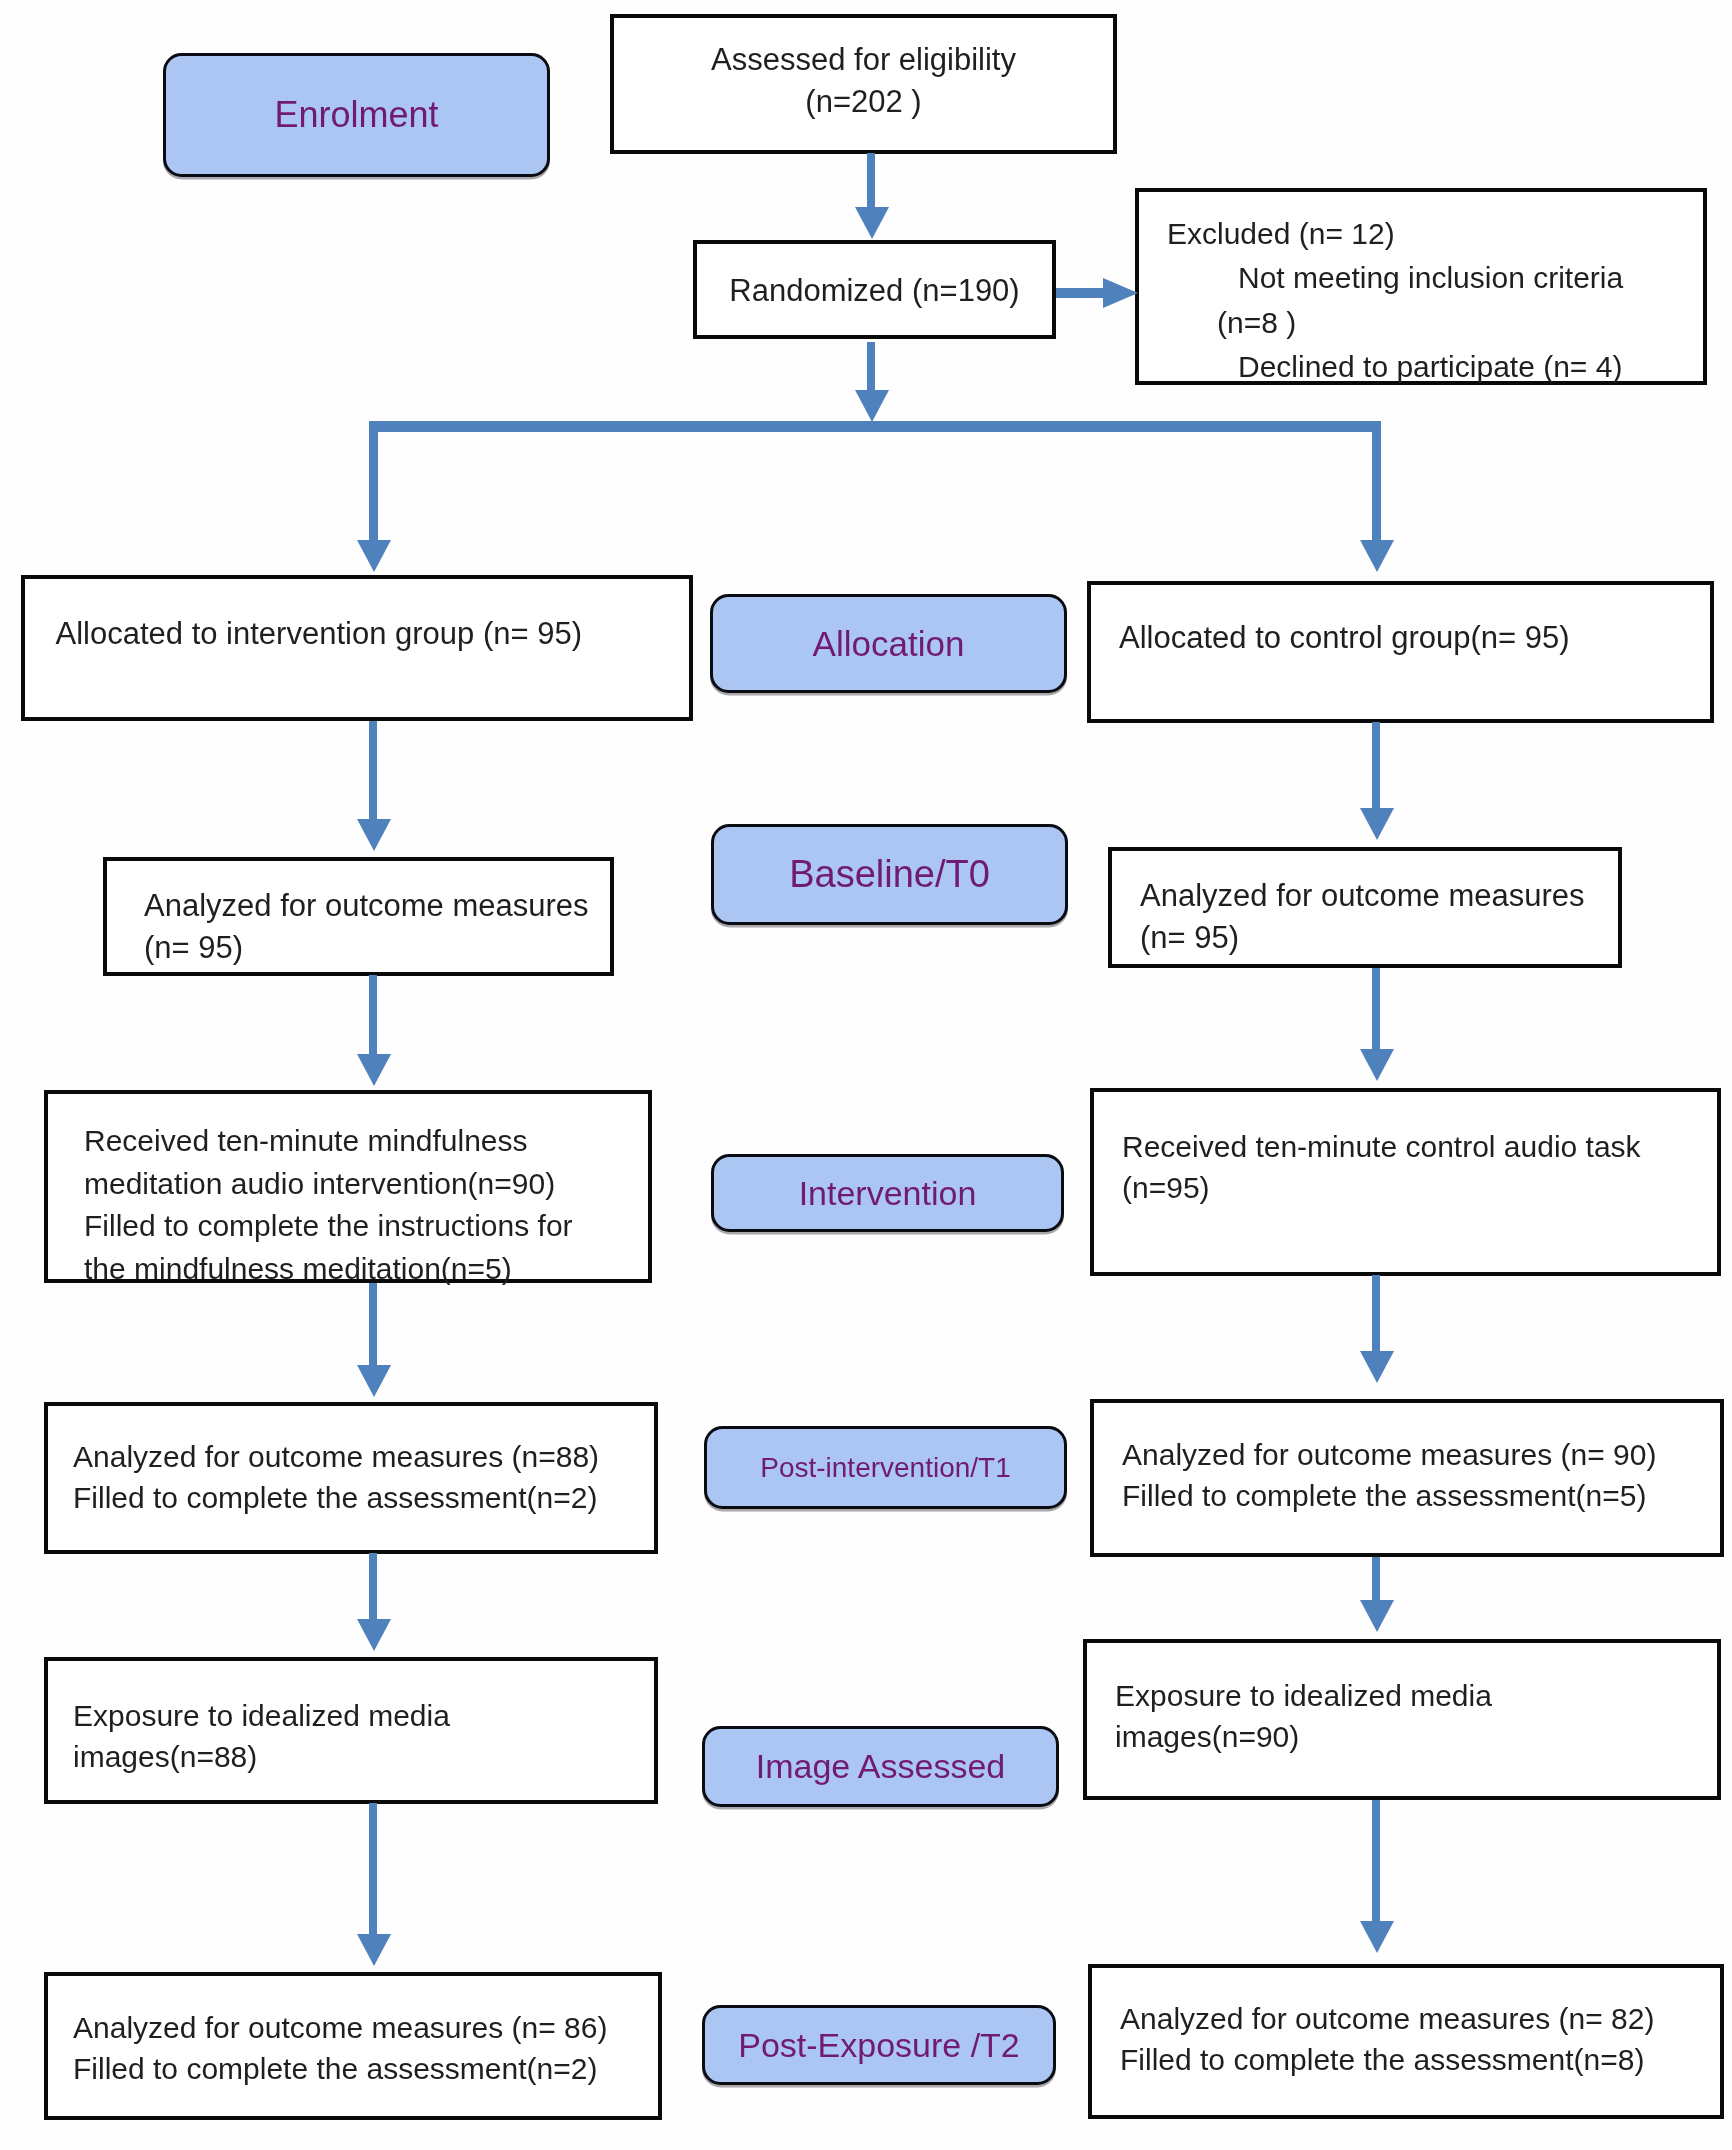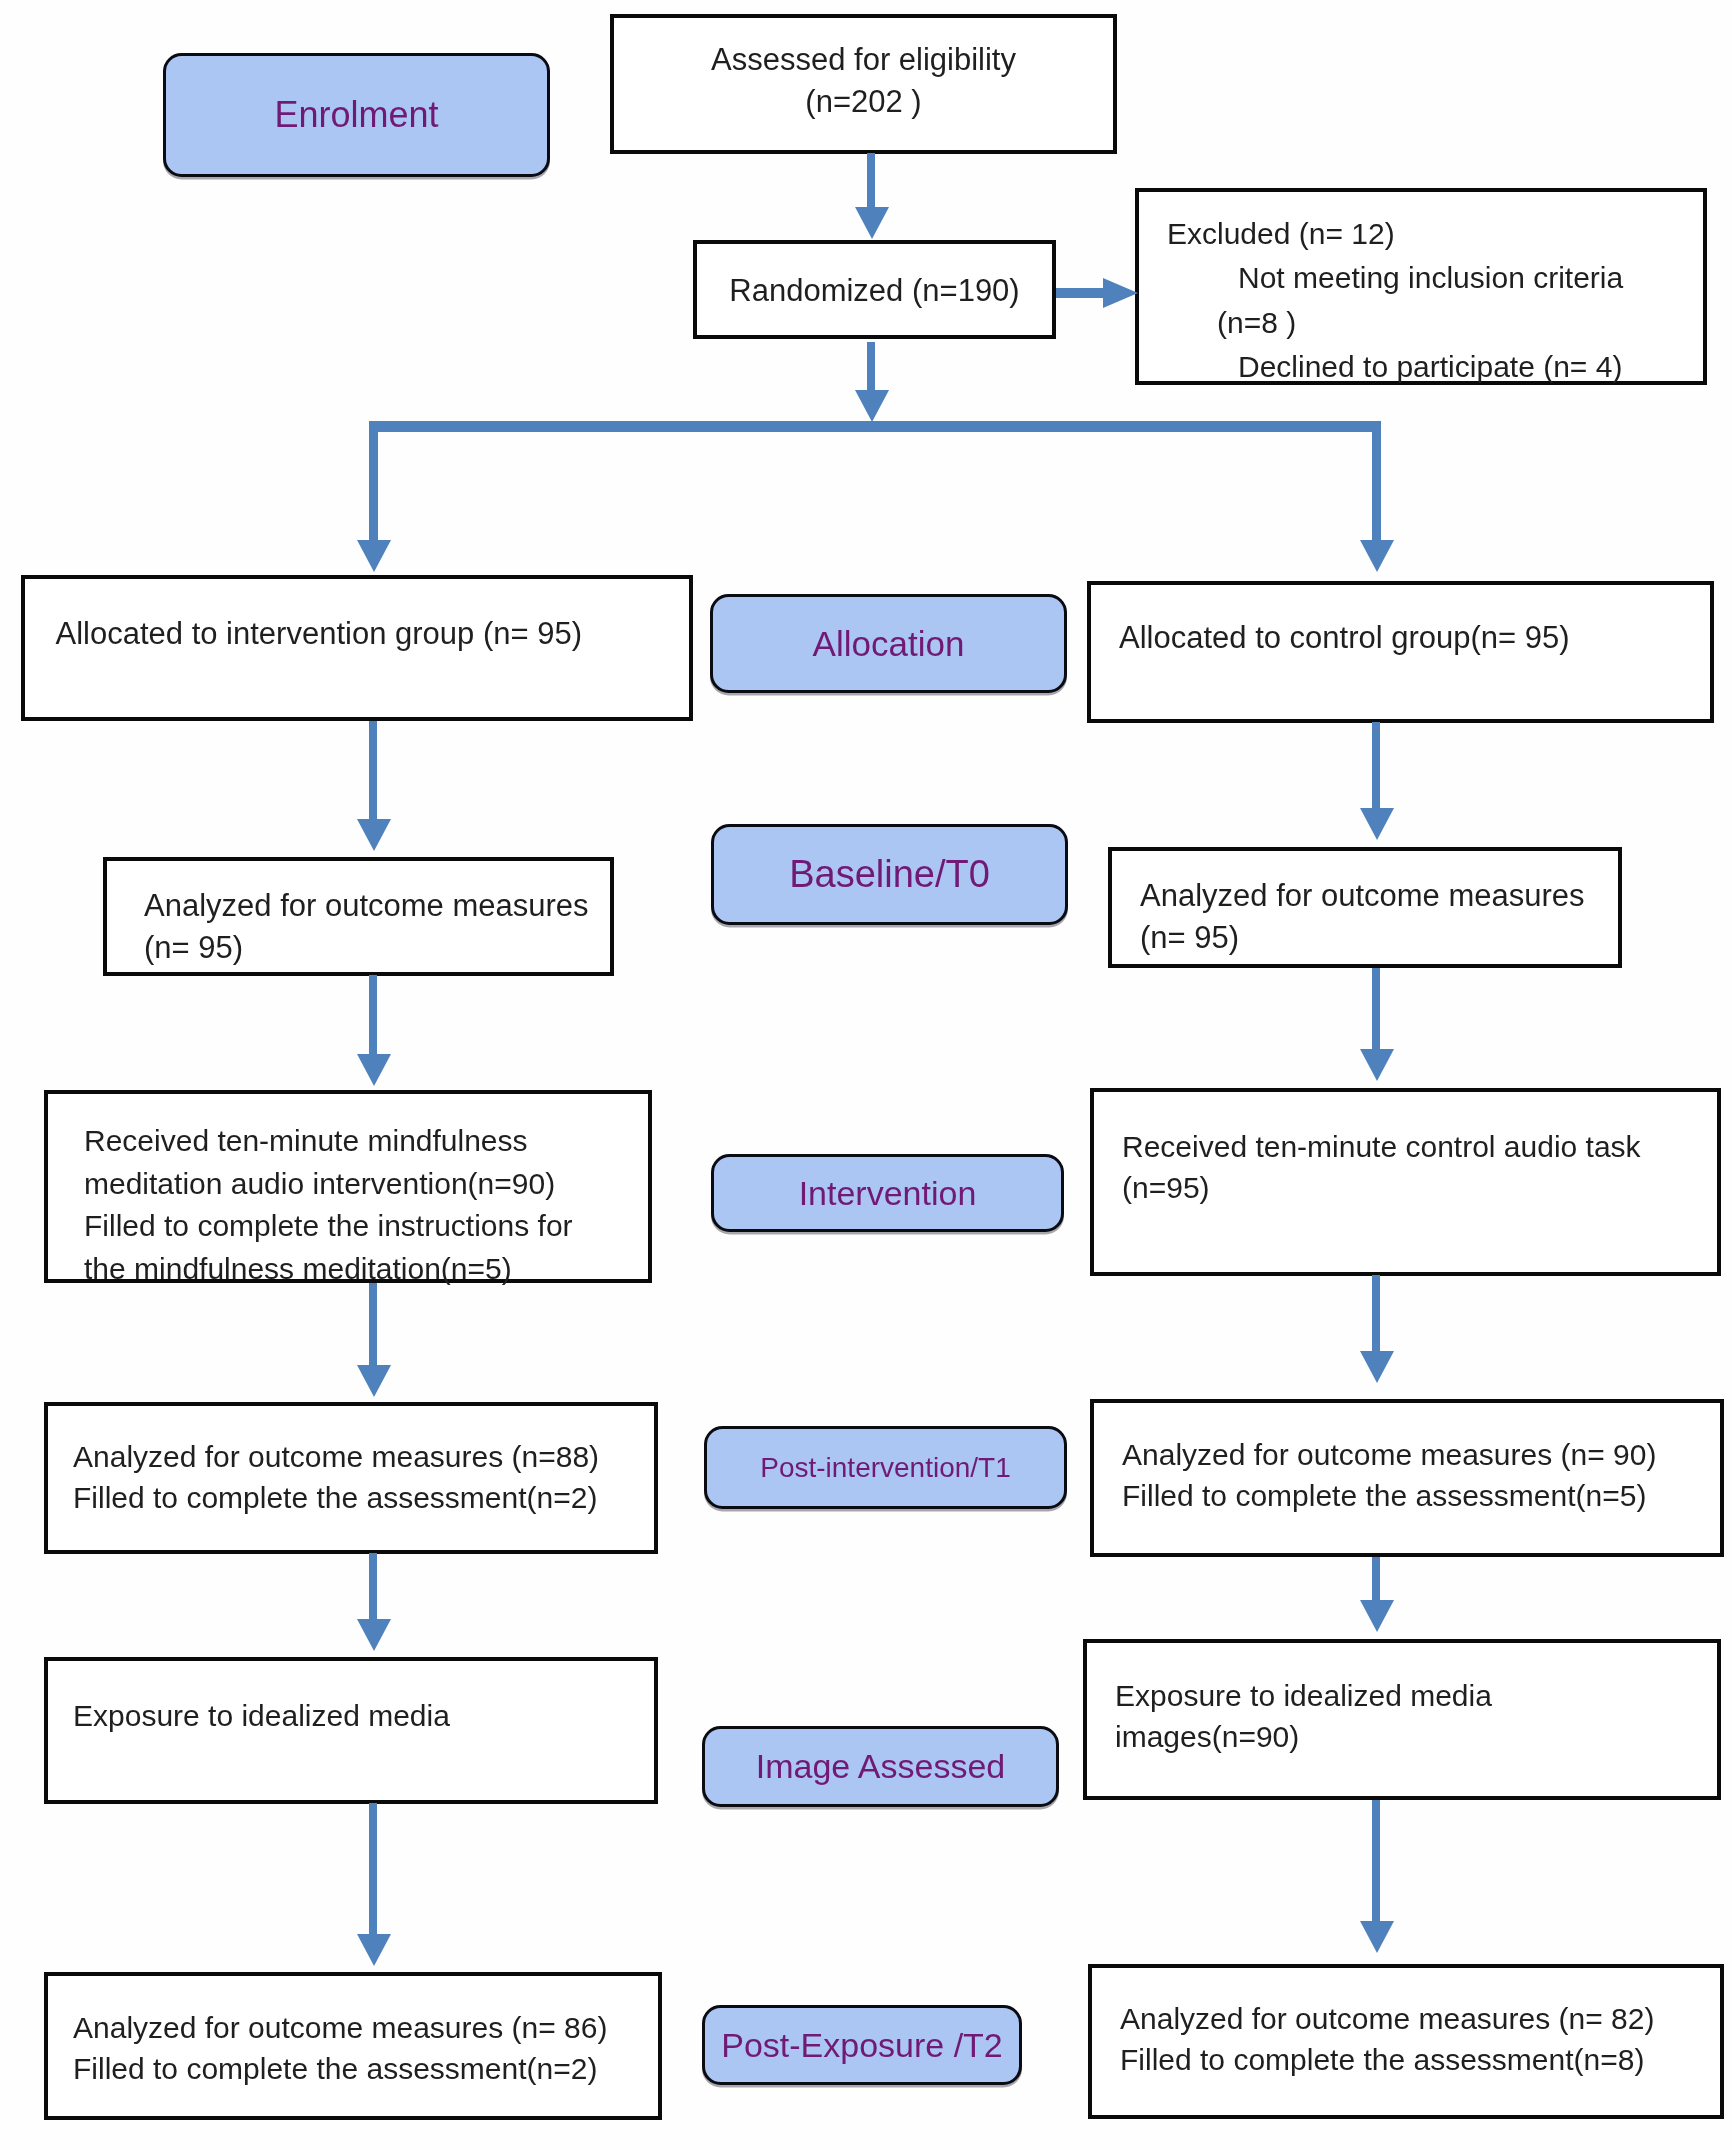--- a/index.html
+++ b/index.html
@@ -72,21 +72,21 @@
   </div>
 
   <div class="pill" style="left:704px;top:1426px;width:363px;height:83px;font-size:28px;">
     <span>Post-intervention/T1</span>
   </div>
 
   <div class="pill" style="left:702px;top:1726px;width:357px;height:81px;font-size:34px;">
     <span>Image Assessed</span>
   </div>
 
-  <div class="pill" style="left:702px;top:2005px;width:320px;height:80px;font-size:34px;">
+  <div class="pill" style="left:702px;top:2005px;width:354px;height:80px;font-size:34px;">
     <span>Post-Exposure /T2</span>
   </div>
 
   <div class="box txt-center" style="left:610px;top:13.7px;width:507px;height:140px;padding-top:21px;font-size:31px;">
     <div class="lines">
         <div>Assessed for eligibility</div>
         <div>(n=202 )</div>
       </div>
   </div>
 
@@ -157,20 +157,21 @@
   <div class="box" style="left:1090px;top:1399px;width:634px;height:158px;padding:31px 6.2px 0 28px;font-size:30px;">
     <div class="lines">
         <div>Analyzed for outcome measures (n= 90)</div>
         <div>Filled to complete the assessment(n=5)</div>
       </div>
   </div>
 
   <div class="box" style="left:44px;top:1657px;width:614px;height:147px;padding:34px 6.2px 0 25px;font-size:30px;">
     <div class="lines">
         <div>Exposure to idealized media</div>
+        <div>images(n=88)</div>
       </div>
   </div>
 
   <div class="box" style="left:1083px;top:1639px;width:638px;height:161px;padding:32px 6.2px 0 28px;font-size:30px;">
     <div class="lines">
         <div>Exposure to idealized media</div>
         <div>images(n=90)</div>
       </div>
   </div>
 

